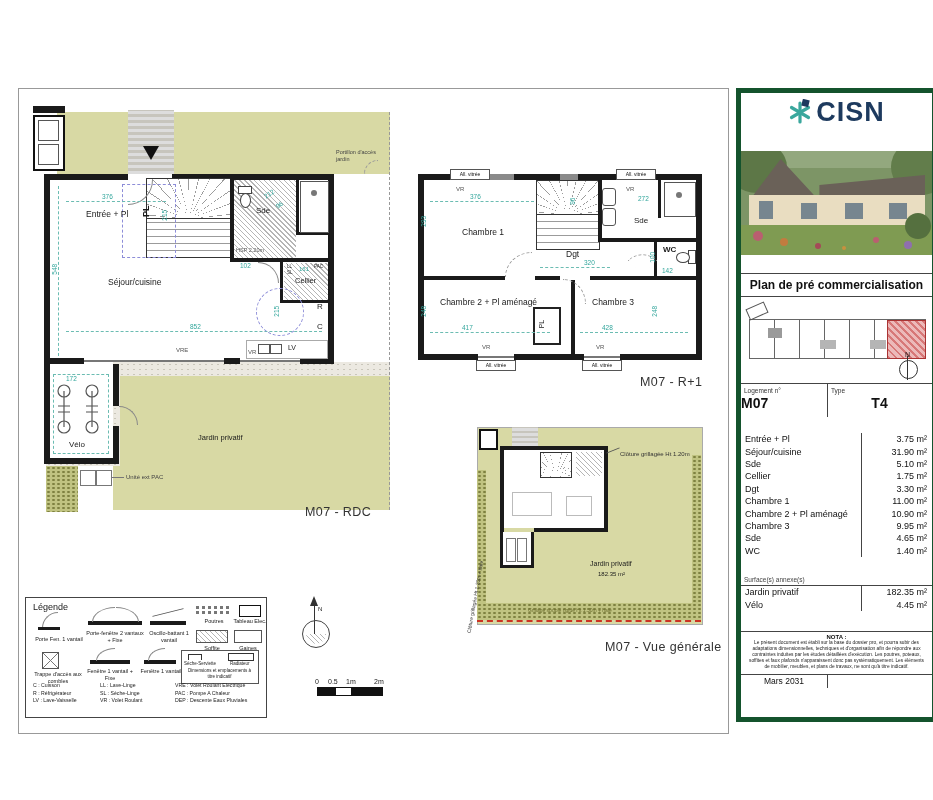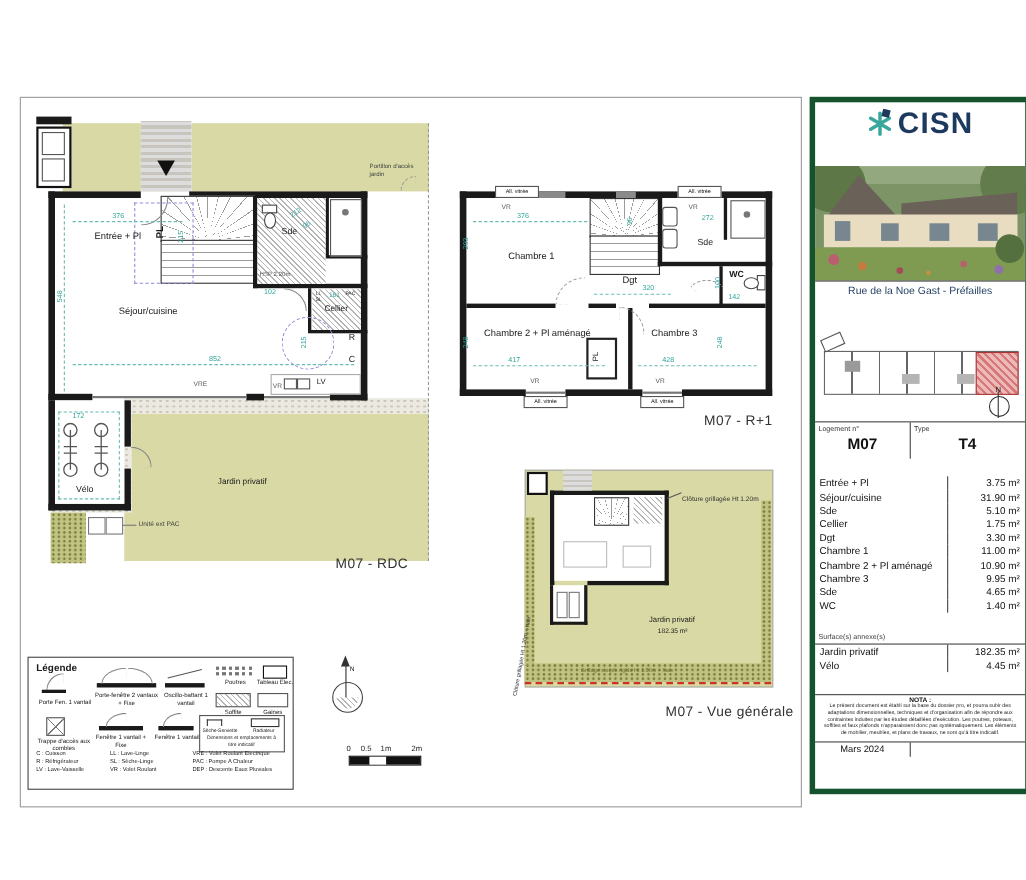--- a/index.html
+++ b/index.html
@@ -249,21 +249,21 @@
   <div class="box" style="left:479px;top:429px;width:15px;height:17px;border:2px solid #111"></div>
   <div class="a" style="left:512px;top:427px;width:26px;height:19px;background:repeating-linear-gradient(0deg,#ddd 0 3px,#c7c5bd 3px 5px)"></div>
   <div class="a" style="left:606px;top:450px;width:14px;border-top:1px solid #555;transform:rotate(-22deg)"></div>
   <span class="lb" style="left:620px;top:451px;font-size:6px;color:#333">Clôture grillagée Ht 1.20m</span>
   <span class="lb" style="left:590px;top:560px;font-size:7px">Jardin privatif</span>
   <span class="lb" style="left:598px;top:571px;font-size:6px">182.35 m²</span>
   <span class="lb" style="left:424px;top:576px;width:110px;font-size:5px;color:#333;transform:rotate(-80deg);transform-origin:center">Clôture grillagée Ht 1.20m + haie</span>
   <span class="cap" style="left:605px;top:640px">M07 - Vue générale</span>
 
   <div class="a" style="left:25px;top:597px;width:240px;height:119px;border:1px solid #444"></div>
-  <span class="lb" style="left:33px;top:602px;font-size:9px;font-weight:bold">Légende</span>
+  <span class="lb" style="left:33px;top:602px;font-size:9px;font-weight:normal">Légende</span>
   <div class="qa" style="left:42px;top:612px;width:15px;height:15px"></div>
   <i class="w" style="left:38px;top:627px;width:22px;height:3px"></i>
   <span class="lb tiny" style="left:28px;top:636px;width:62px;text-align:center">Porte Fen. 1 vantail</span>
   <i class="w" style="left:88px;top:621px;width:54px;height:4px"></i>
   <div class="qa" style="left:92px;top:607px;width:22px;height:14px"></div>
   <div class="qa" style="left:116px;top:607px;width:22px;height:14px;transform:scaleX(-1)"></div>
   <span class="lb tiny" style="left:86px;top:630px;width:58px;text-align:center">Porte-fenêtre 2 vantaux + Fixe</span>
   <i class="w" style="left:150px;top:621px;width:36px;height:4px"></i>
   <div class="a" style="left:152px;top:612px;width:32px;border-top:1px solid #555;transform:rotate(-14deg)"></div>
   <span class="lb tiny" style="left:146px;top:630px;width:46px;text-align:center">Oscillo-battant 1 vantail</span>
@@ -341,41 +341,41 @@
       <div class="a" style="left:8px;top:44px;width:176px;height:30px;background:#e9ddc1">
         <i class="a" style="left:10px;top:6px;width:14px;height:18px;background:#77868f"></i>
         <i class="a" style="left:52px;top:8px;width:16px;height:16px;background:#77868f"></i>
         <i class="a" style="left:96px;top:8px;width:18px;height:16px;background:#77868f"></i>
         <i class="a" style="left:140px;top:8px;width:18px;height:16px;background:#77868f"></i>
       </div>
       <div class="a" style="left:0;top:74px;width:191px;height:30px;background:#7f9b52"></div>
       <i class="a" style="left:12px;top:80px;width:10px;height:10px;border-radius:50%;background:#b95f70;box-shadow:26px 6px 0 -1px #c27c3f,60px 10px 0 -2px #a44a58,118px 4px 0 -2px #b95f70,150px 9px 0 -1px #8f6fae,86px 12px 0 -3px #c9903f"></i>
       <i class="a" style="left:164px;top:62px;width:26px;height:26px;border-radius:50%;background:#55703f"></i>
     </div>
-    <div class="a navy" style="left:0;top:162px;width:191px;height:18px;border-top:1px solid #444;display:flex;align-items:center;justify-content:center;font-size:9.5px;box-sizing:border-box">
-        <span>Rue de la Noe Gast - Préfailles</span>
+    <div class="a" style="left:0;top:180px;width:191px;height:24px;border-top:1px solid #444;border-bottom:1px solid #444;display:flex;align-items:center;justify-content:center;font-size:12px;font-weight:bold;box-sizing:border-box">
+        <span>Plan de pré commercialisation</span>
       </div>
 
     <div class="a" style="left:0;top:204px;width:191px;height:86px">
       <div class="a" style="left:8px;top:22px;width:175px;height:38px;border:1px solid #666;background:repeating-linear-gradient(90deg,transparent 0 24px,#666 24px 25px)">
         <i class="a" style="left:18px;top:8px;width:14px;height:10px;background:#9a9a9a"></i>
         <i class="a" style="left:70px;top:20px;width:16px;height:9px;background:#b5b5b5"></i>
         <i class="a" style="left:120px;top:20px;width:16px;height:9px;background:#b5b5b5"></i>
         <div class="a" style="left:137px;top:0;width:37px;height:37px;background:#ecb9b9;border:1px solid #a33;background-image:repeating-linear-gradient(45deg,rgba(190,40,40,.45) 0 2px,transparent 2px 5px)"></div>
       </div>
       <div class="a" style="left:6px;top:8px;width:18px;height:10px;border:1px solid #555;transform:rotate(-24deg)"></div>
       <span class="lb" style="left:164px;top:54px;font-size:7px">N</span>
       <div class="a" style="left:158px;top:63px;width:17px;height:17px;border:1px solid #333;border-radius:50%"></div>
       <i class="a" style="left:166px;top:59px;width:1px;height:24px;background:#333"></i>
     </div>
 
     <div class="a" style="left:0;top:290px;width:191px;height:34px;border-top:1px solid #444;box-sizing:border-box">
       <i class="a" style="left:86px;top:0;width:1px;height:33px;background:#444"></i>
       <span class="lb" style="left:3px;top:3px;font-size:6.5px;color:#333">Logement n°</span>
-      <div class="a" style="left:0;top:11px;width:86px;text-align:center;font-size:14px;font-weight:bold">M07</div>
+      <div class="a" style="left:0;top:11px;width:86px;text-align:left;font-size:14px;font-weight:bold">M07</div>
       <span class="lb" style="left:90px;top:3px;font-size:6.5px;color:#333">Type</span>
       <div class="a" style="left:86px;top:11px;width:105px;text-align:center;font-size:14px;font-weight:bold">T4</div>
     </div>
 
 
     <div class="a" style="left:0;top:340px;width:191px;height:124px">
 
     <div class="trow">
           <span class="tl">Entrée + Pl</span>
           <span class="tv">3.75 m²</span>
@@ -429,18 +429,18 @@
           <span class="tl">Vélo</span>
           <span class="tv">4.45 m²</span>
         </div>
       </div>
 
     <div class="a" style="left:0;top:539px;width:191px;height:42px;box-sizing:border-box;padding:2px 5px;text-align:center">
       <div style="font-size:6px;font-weight:bold">NOTA :</div>
       <div style="font-size:4.8px;line-height:1.25;color:#222">Le présent document est établi sur la base du dossier pro, et pourra subir des adaptations dimensionnelles, techniques et d'organisation afin de répondre aux contraintes induites par les études détaillées d'exécution. Les poutres, poteaux, soffites et faux plafonds n'apparaissent donc pas systématiquement. Les éléments de mobilier, meubles, et plans de travaux, ne sont qu'à titre indicatif.</div>
     </div>
     <div class="a" style="left:0;top:581px;width:191px;height:14px;border-top:1px solid #444;box-sizing:border-box">
-      <div class="a" style="left:0;top:0;width:86px;height:13px;line-height:13px;text-align:center;font-size:8.5px">Mars 2024</div>
+      <div class="a" style="left:0;top:0;width:86px;height:13px;line-height:13px;text-align:center;font-size:8.5px">Mars 2031</div>
       <i class="a" style="left:86px;top:0;width:1px;height:13px;background:#444"></i>
     </div>
   </div>
 
 </div>
 
 </body></html>

